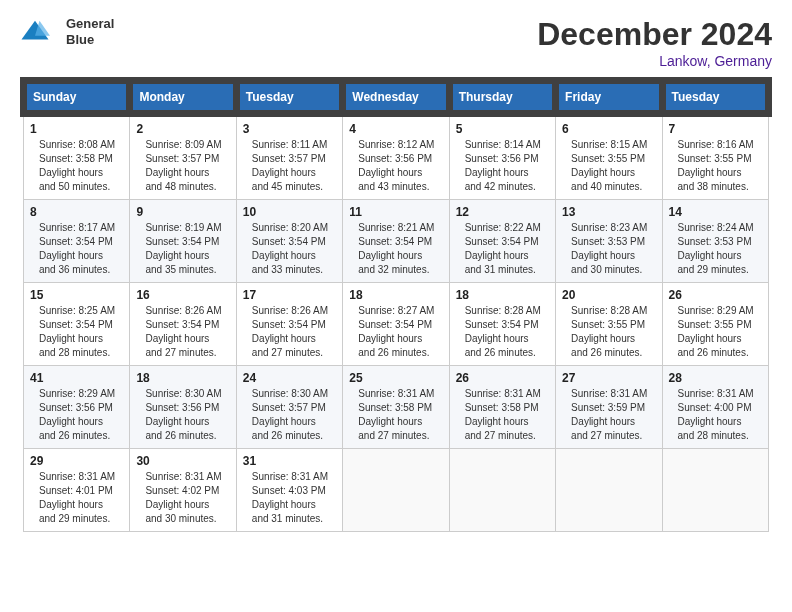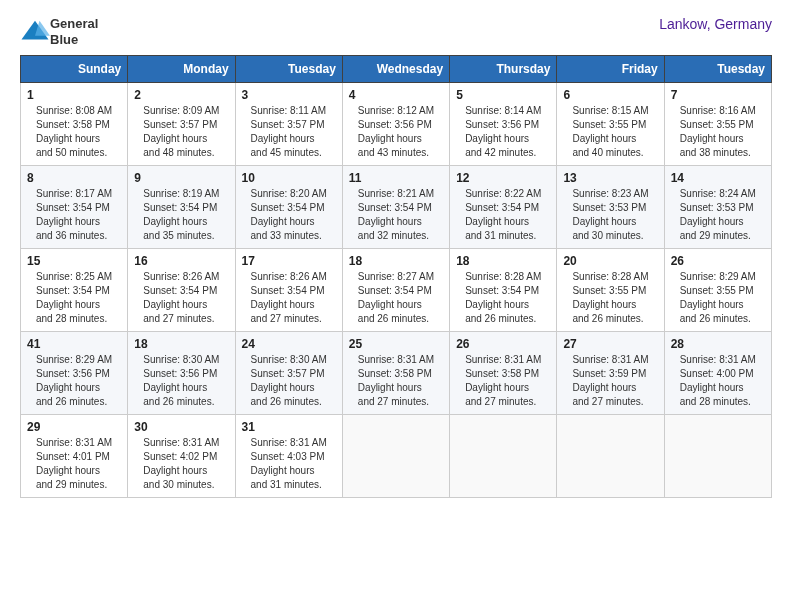--- a/index.html
+++ b/index.html
@@ -12,21 +12,21 @@
     }
     .header-area {
       display: flex;
       justify-content: space-between;
       align-items: flex-start;
       margin-bottom: 8px;
     }
     .logo {
       display: flex;
       align-items: center;
-      gap: 0;
+      gap: 16px;
     }
     .logo-text {
       font-size: 13px;
       font-weight: bold;
       color: #333;
       line-height: 1.2;
     }
     .logo-icon {
       width: 30px;
       height: 30px;
@@ -44,25 +44,25 @@
       color: #4c1d95;
     }
     .calendar {
       width: 100%;
       border-collapse: collapse;
       font-size: 10.5px;
     }
     .calendar th {
       background-color: #2a6db5;
       color: #fff;
-      text-align: right;
+      text-align: left;
       padding: 6px 6px;
       font-size: 12px;
       font-weight: bold;
-      border: 1px solid #404040;
+      border: 7px solid #404040;
     }
     .calendar td {
       vertical-align: top;
       padding: 5px 6px;
       border: 1px solid #ccc;
       width: calc(100% / 7);
       background: #fff;
       min-height: 80px;
     }
     .calendar tr:nth-child(even) td {
@@ -93,20 +93,21 @@
     <svg class="logo-icon" viewBox="0 0 40 40">
       <polygon points="20,5 38,30 2,30" fill="#1a7fc1"></polygon>
       <polygon points="26,5 40,25 20,25" fill="#5ab0e8" opacity="0.7"></polygon>
     </svg>
     <div class="logo-text">
       <div>General</div>
       <div>Blue</div>
     </div>
   </div>
   <div class="title-area">
+    <div class="month-title">December 2024</div>
     <div class="location-title">Lankow, Germany</div>
   </div>
 </div>
 
 <table class="calendar">
   <thead>
     <tr>
     <th>Sunday</th>
         <th>Monday</th>
         <th>Tuesday</th>

